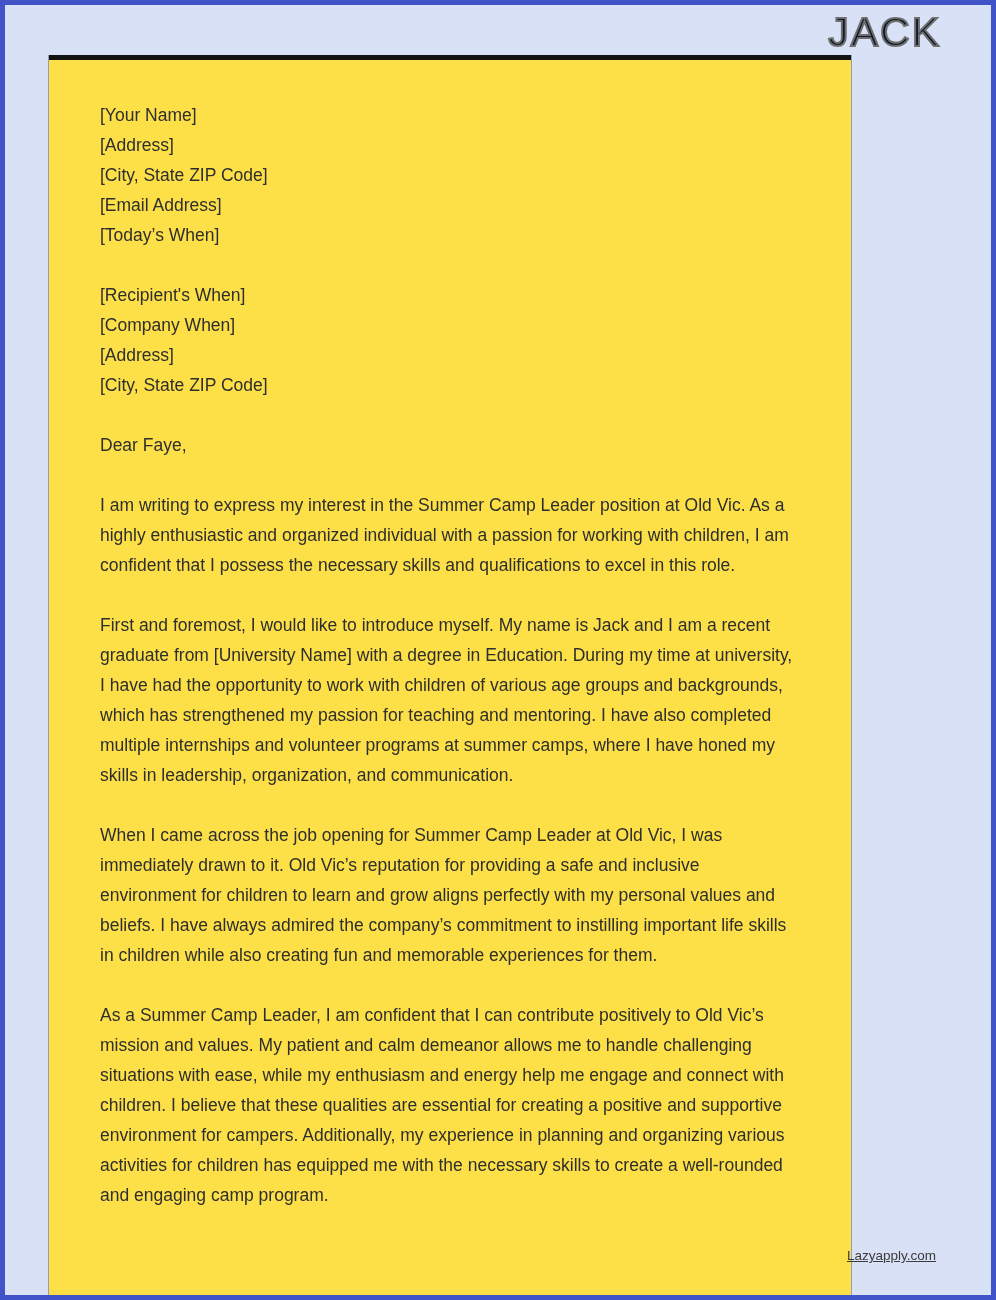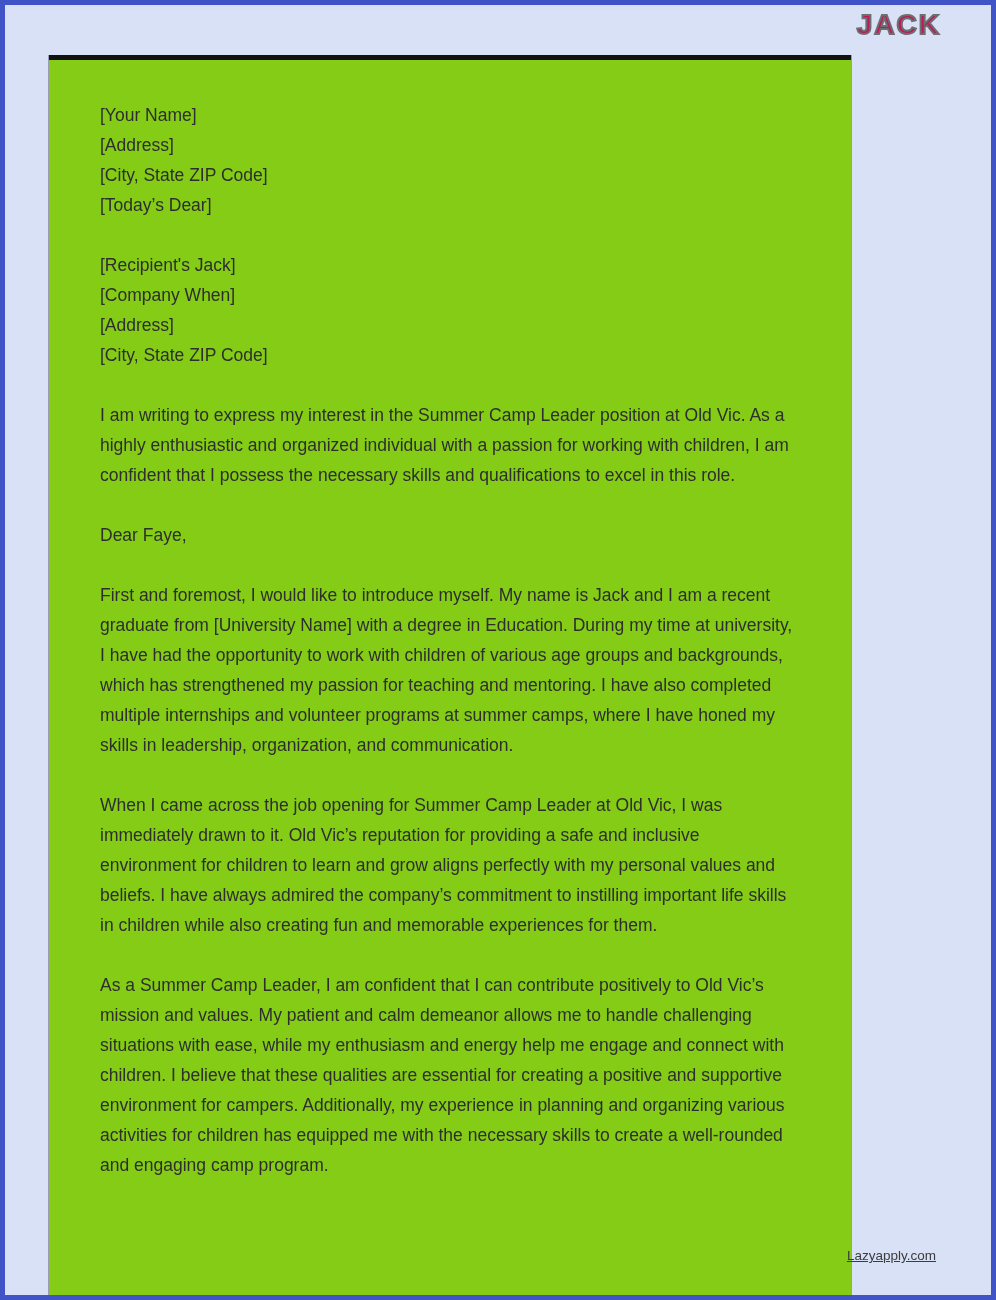--- a/index.html
+++ b/index.html
@@ -11,35 +11,35 @@
     overflow: hidden;
     background: #d9e1f7;
     border: 5px solid #4054c7;
     font-family: "Liberation Sans", sans-serif;
   }
 
   .brand {
     position: absolute;
     top: 4px;
     right: 50px;
-    font-size: 28px;
-    font-weight: 700;
+    font-size: 41px;
+    font-weight: 400;
     letter-spacing: 2px;
-    color: #be185d;
+    color: #0f172a;
     -webkit-text-stroke: 2px #6e6e6e;
     user-select: none;
   }
 
   .page {
     position: absolute;
     top: 50px;
     left: 43px;
     width: 804px;
     height: 1245px;
-    background: #84cc16;
+    background: #fde047;
     border-left: 1px solid #979db4;
     border-right: 1px solid #979db4;
   }
 
   .page-top-bar {
     width: 100%;
     height: 5px;
     background: #121212;
   }
 
@@ -71,33 +71,34 @@
 
 <div class="page">
   <div class="page-top-bar"></div>
 
   <div class="letter">
 
     <div class="block">
       <div class="line">[Your Name]</div>
       <div class="line">[Address]</div>
       <div class="line">[City, State ZIP Code]</div>
-      <div class="line">[Today’s Dear]</div>
+      <div class="line">[Email Address]</div>
+      <div class="line">[Today’s When]</div>
     </div>
 
     <div class="block">
-      <div class="line">[Recipient's Jack]</div>
+      <div class="line">[Recipient's When]</div>
       <div class="line">[Company When]</div>
       <div class="line">[Address]</div>
       <div class="line">[City, State ZIP Code]</div>
     </div>
 
+    <p class="para">Dear Faye,</p>
+
     <p class="para">I am writing to express my interest in the Summer Camp Leader position at Old Vic. As a highly enthusiastic and organized individual with a passion for working with children, I am confident that I possess the necessary skills and qualifications to excel in this role.</p>
-
-    <p class="para">Dear Faye,</p>
     <p class="para">First and foremost, I would like to introduce myself. My name is Jack and I am a recent graduate from [University Name] with a degree in Education. During my time at university, I have had the opportunity to work with children of various age groups and backgrounds, which has strengthened my passion for teaching and mentoring. I have also completed multiple internships and volunteer programs at summer camps, where I have honed my skills in leadership, organization, and communication.</p>
     <p class="para">When I came across the job opening for Summer Camp Leader at Old Vic, I was immediately drawn to it. Old Vic’s reputation for providing a safe and inclusive environment for children to learn and grow aligns perfectly with my personal values and beliefs. I have always admired the company’s commitment to instilling important life skills in children while also creating fun and memorable experiences for them.</p>
     <p class="para">As a Summer Camp Leader, I am confident that I can contribute positively to Old Vic’s mission and values. My patient and calm demeanor allows me to handle challenging situations with ease, while my enthusiasm and energy help me engage and connect with children. I believe that these qualities are essential for creating a positive and supportive environment for campers. Additionally, my experience in planning and organizing various activities for children has equipped me with the necessary skills to create a well-rounded and engaging camp program.</p>
 
   </div>
 </div>
 
 <div class="watermark">Lazyapply.com</div>
 
 </body></html>

